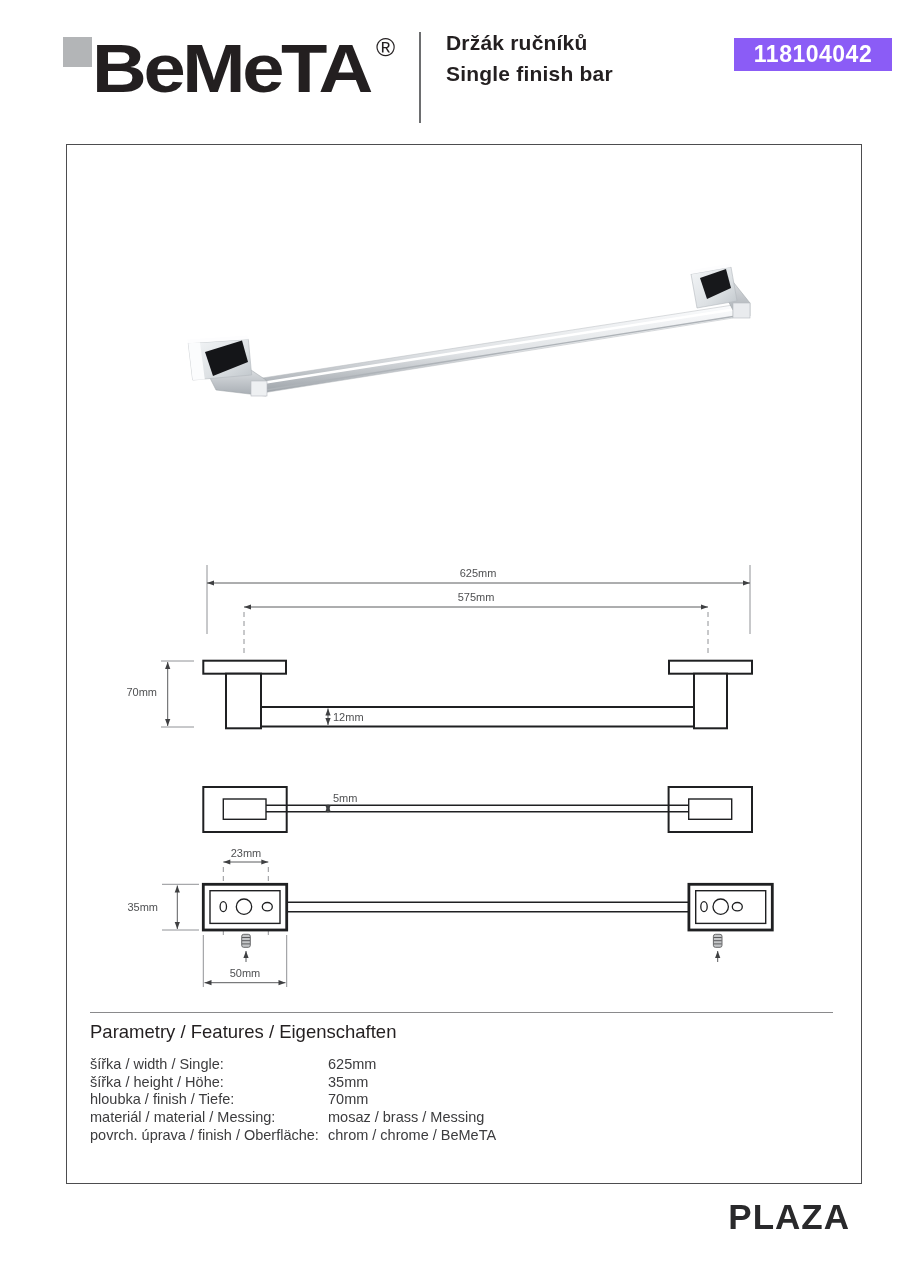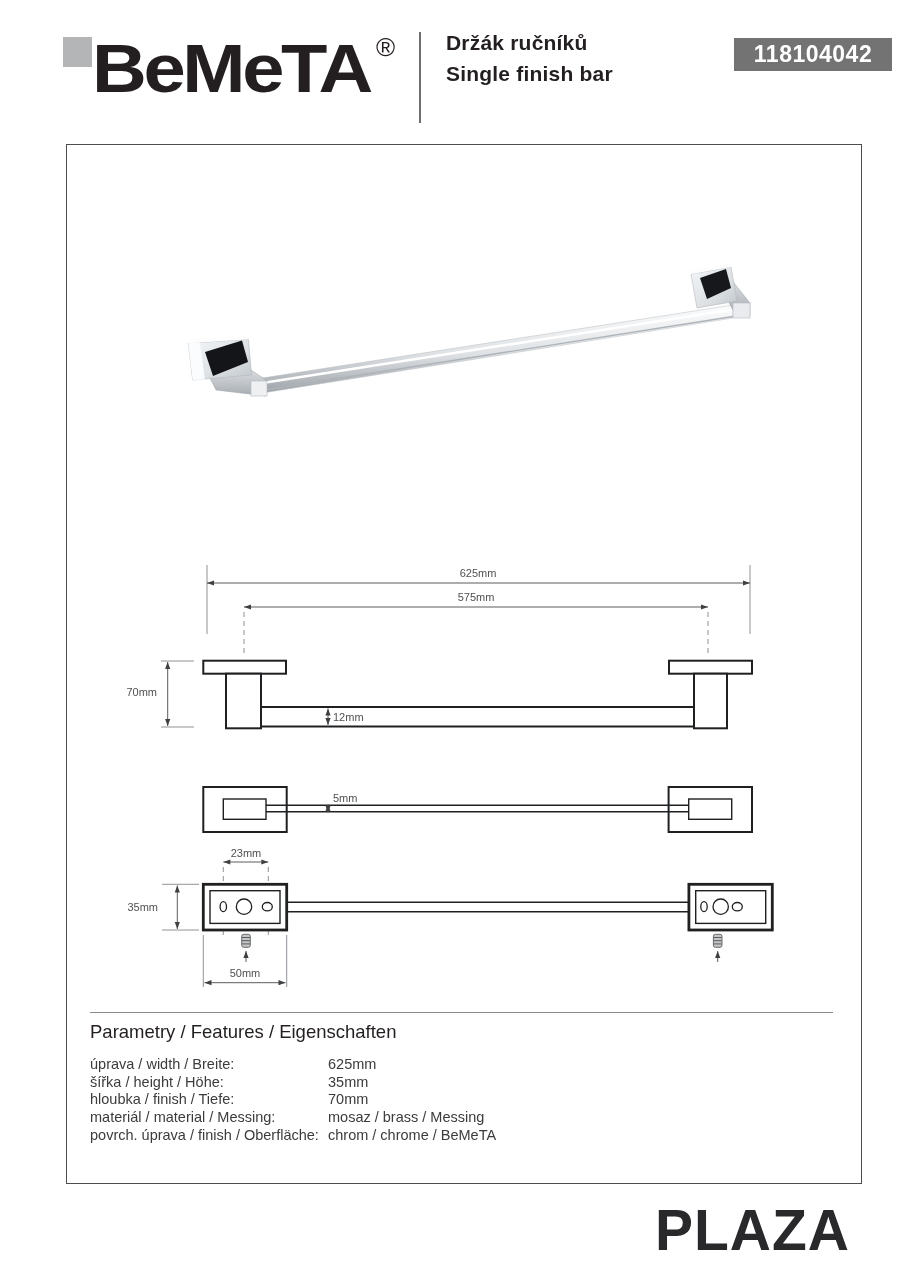--- a/index.html
+++ b/index.html
@@ -8,21 +8,21 @@
     font-family:"Liberation Sans",sans-serif;color:#231f20;overflow:hidden;
   }
   .abs{position:absolute;}
 
   
   #logo-square{left:63px;top:37px;width:29px;height:30px;background:#b3b5b7;}
   #brand-svg{left:92px;top:28px;}
   #header-divider{left:419px;top:32px;width:2px;height:91px;background:#6d6e70;}
   #product-titles{left:446px;top:27px;font-size:21px;font-weight:bold;line-height:31px;letter-spacing:.2px;color:#231f20;}
   #product-code-badge{
-    left:734px;top:38px;width:158px;height:33px;background:#737373;color:#fff;
+    left:734px;top:38px;width:158px;height:33px;background:#8b5cf6;color:#fff;
     display:flex;align-items:center;justify-content:center;
     font-size:23px;font-weight:bold;letter-spacing:.5px;
   }
 
   
   #main-frame{left:66px;top:144px;width:796px;height:1040px;border:1.5px solid #4d4d4f;box-sizing:border-box;background:#fff;}
 
   #product-photo{left:150px;top:238px;}
   #tech-drawing{left:66px;top:545px;}
 
@@ -40,21 +40,21 @@
 
   
   #params-rule{left:90px;top:1012px;width:743px;height:1px;background:#8a8a8c;}
   #params-heading{left:90px;top:1021px;font-size:18.5px;font-weight:normal;color:#231f20;}
   #params-table{left:90px;top:1056px;font-size:14.5px;line-height:17.7px;color:#3c3c3e;}
   .param-row{display:flex;}
   .param-label{width:238px;}
   .param-value{}
 
   
-  #series-name{right:55px;top:1197px;font-size:57px;font-weight:bold;letter-spacing:1px;color:#29292b;}
+  #series-name{right:55px;top:1197px;font-size:35px;font-weight:bold;letter-spacing:1px;color:#29292b;}
 </style>
 </head>
 <body>
 
 <div class="abs" id="logo-square"></div>
 
 <svg class="abs" id="brand-svg" width="320" height="80" viewBox="0 0 320 80">
   <text x="0" y="64" font-weight="bold" fill="#231f20" letter-spacing="-3" textLength="278" lengthAdjust="spacingAndGlyphs" font-size="68">BeMeTA</text>
   <text x="284" y="28" font-size="26" fill="#231f20">®</text>
 </svg>
@@ -205,21 +205,21 @@
     <line class="dim" x1="138.5" y1="437.7" x2="219.5" y2="437.7" marker-start="url(#arw)" marker-end="url(#arw)"></line>
     <text class="dtxt" x="179" y="432" text-anchor="middle">50mm</text>
   </g>
 </svg>
 
 <div class="abs" id="params-rule"></div>
 <div class="abs" id="params-heading">Parametry / Features / Eigenschaften</div>
 
 <div class="abs" id="params-table">
   <div class="param-row">
-    <span class="param-label">úprava / width / Breite:</span>
+    <span class="param-label">šířka / width / Single:</span>
     <span class="param-value">625mm</span>
   </div>
   <div class="param-row">
     <span class="param-label">šířka / height / Höhe:</span>
     <span class="param-value">35mm</span>
   </div>
   <div class="param-row">
     <span class="param-label">hloubka / finish / Tiefe:</span>
     <span class="param-value">70mm</span>
   </div>

